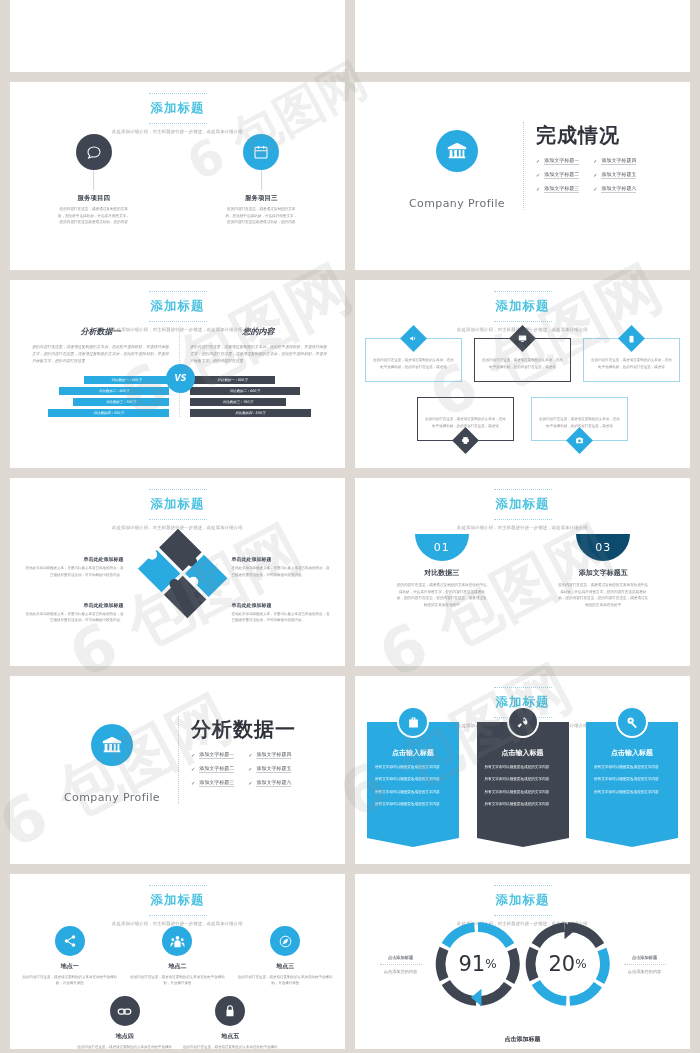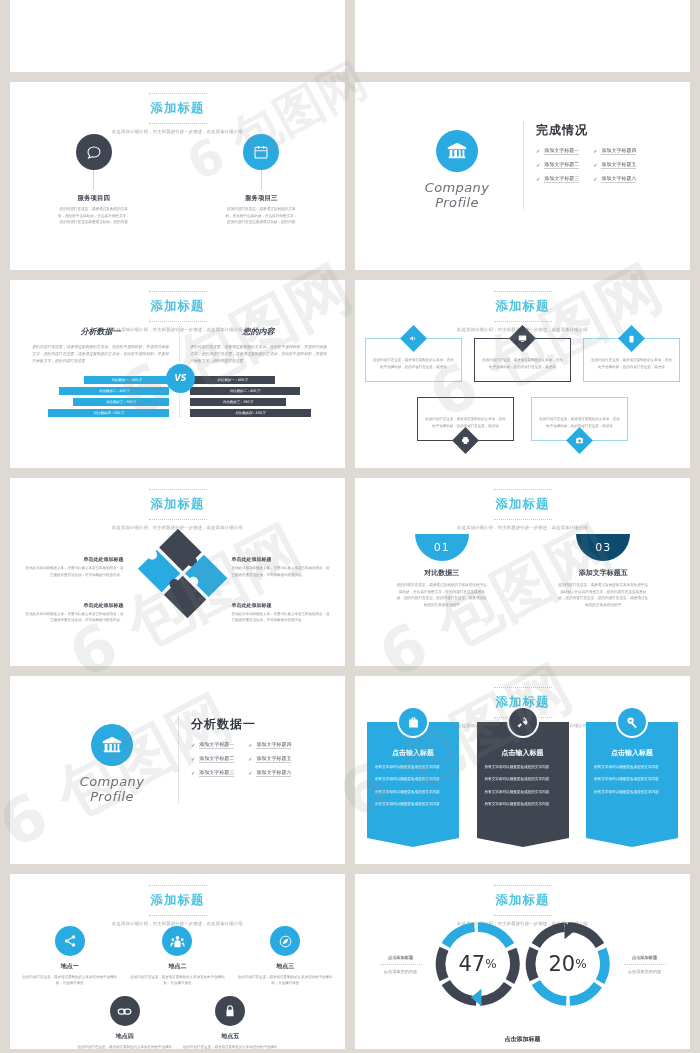--- a/index.html
+++ b/index.html
@@ -45,24 +45,24 @@
   .srv-col{ width:74px; text-align:center; display:flex; flex-direction:column; align-items:center; }
   .srv-c{ width:36px; height:36px; }
   .srv-stem{ width:1px; height:20px; background:#d2d6da; }
   .srv-t{ font-size:6.5px; color:#3f4652; font-weight:700; margin-top:4px; }
   .srv-p{ font-size:3.6px; color:#8d8d8d; line-height:1.85; margin-top:3px; }
 
   
   .cp{ position:absolute; top:40px; left:48px; right:22px; display:flex; align-items:flex-start; }
   .cp-left{ width:108px; text-align:center; padding-top:8px; }
   .cp-icon{ width:42px; height:42px; margin:0 auto; }
-  .cp-name{ font-size:13px; color:#6b7078; margin-top:8px; letter-spacing:.4px;font-style:italic; }
+  .cp-name{ font-size:11px; color:#6b7078; margin-top:25px; letter-spacing:.4px; }
   .cp-div{ width:1px; align-self:stretch; border-left:1px dotted #c6cacf; margin:0 12px; }
   .cp-right{ flex:1; }
-  .cp-title{ font-size:12px; color:#2e333c; font-weight:700; letter-spacing:1px; }
+  .cp-title{ font-size:20px; color:#2e333c; font-weight:700; letter-spacing:1px; }
   .cp-lists{ display:flex; gap:14px; margin-top:8px; }
   .cp-li{ display:flex; align-items:center; gap:4px; margin-bottom:6px; }
   .cp-ck{ font-size:5px; color:#5a6068; }
   .cp-lbl{ font-size:5px; color:#4c525b; border-bottom:1px solid #c9ccd1; padding-bottom:1px; }
 
   
   .vs-wrap{ position:absolute; top:46px; left:12px; right:8px; display:flex;font-style:italic; }
   .vs-col{ flex:1; padding:0 10px; }
   .vs-mid{ width:1px; border-left:1px dotted #cfd3d8; position:relative; }
   .vs-badge{ position:absolute; left:-14px; top:38px; width:29px; height:29px; border-radius:50%; background:#29abe2; color:#fff; font-size:8px; display:flex; align-items:center; justify-content:center; font-weight:700; }
@@ -644,21 +644,21 @@
               <path d="M50 8a42 42 0 0 1 36.4 21" stroke="#29abe2"></path>
               <path d="M88.6 33.5a42 42 0 0 1-2.2 36.5" stroke="#3f4652"></path>
               <path d="M84 73.5A42 42 0 0 1 52 92" stroke="#3f4652"></path>
               <path d="M48 91.9A42 42 0 0 1 13.5 71" stroke="#3f4652"></path>
               <path d="M11.4 67.4A42 42 0 0 1 11.4 32.6" stroke="#3f4652"></path>
               <path d="M13.5 29A42 42 0 0 1 46 8.2" stroke="#29abe2"></path>
             </g>
             <path d="M42 88 L54 78 L54 98 Z" fill="#29abe2"></path>
           </svg>
           <div class="dn-val">
-              <span>47</span>
+              <span>91</span>
               <small>%</small>
             </div>
         </div>
         <div class="dn-c">
           <svg width="88" height="88" viewBox="0 0 100 100">
             <g fill="none" stroke-width="11" stroke-linecap="butt">
               <path d="M50 8a42 42 0 0 1 36.4 21" stroke="#3f4652"></path>
               <path d="M88.6 33.5a42 42 0 0 1-2.2 36.5" stroke="#29abe2"></path>
               <path d="M84 73.5A42 42 0 0 1 52 92" stroke="#29abe2"></path>
               <path d="M48 91.9A42 42 0 0 1 13.5 71" stroke="#29abe2"></path>

